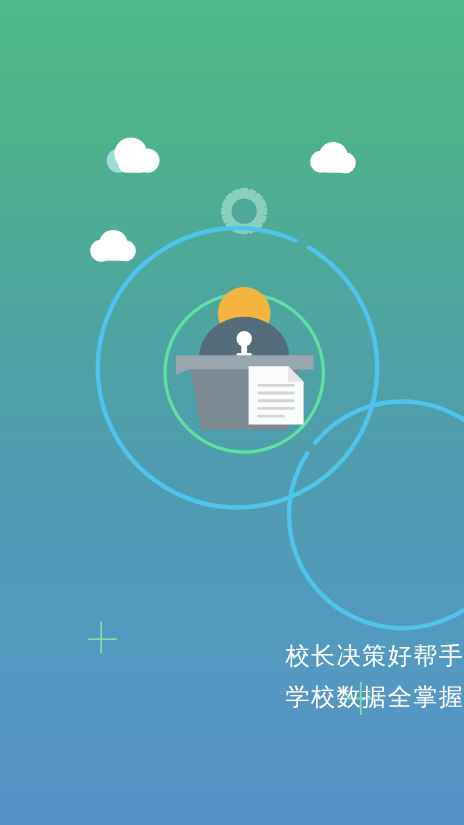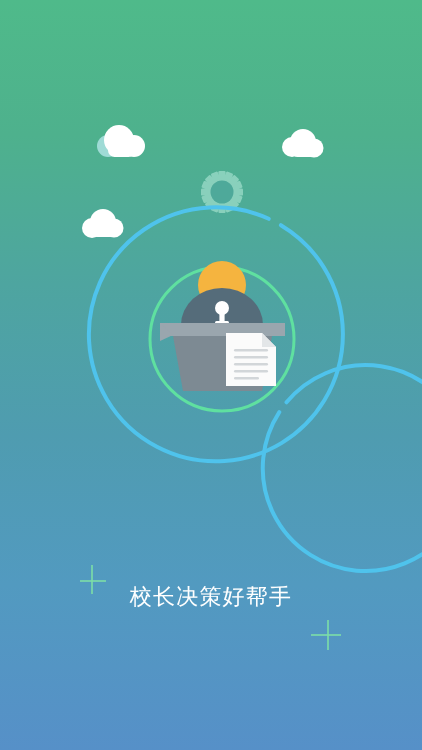--- a/index.html
+++ b/index.html
@@ -23,21 +23,21 @@
     top: 0;
     width: 422px;
     height: 750px;
   }
   
   #tagline {
     position: absolute;
     left: 0;
     top: 578px;
     width: 422px;
-    text-align: center;
+    text-align: right;
     color: #ffffff;
   }
   #tagline .line {
     display: block;
     font-size: 22px;
     line-height: 37px;
     letter-spacing: 1.2px;
     font-weight: 400;
     color: #ffffff;
     text-shadow: 0 0 1px rgba(255,255,255,0.15);
@@ -143,15 +143,16 @@
       <line x1="80" y1="581" x2="106" y2="581"></line>
     </g>
     <g stroke="#7fe3a6" stroke-width="1.6" opacity="0.95">
       <line x1="328" y1="620" x2="328" y2="650"></line>
       <line x1="311" y1="635" x2="341" y2="635"></line>
     </g>
   </svg>
 
   <div id="tagline">
     <span class="line">校长决策好帮手</span>
+    <span class="line">学校数据全掌握</span>
   </div>
 
 </div>
 
 </body></html>

